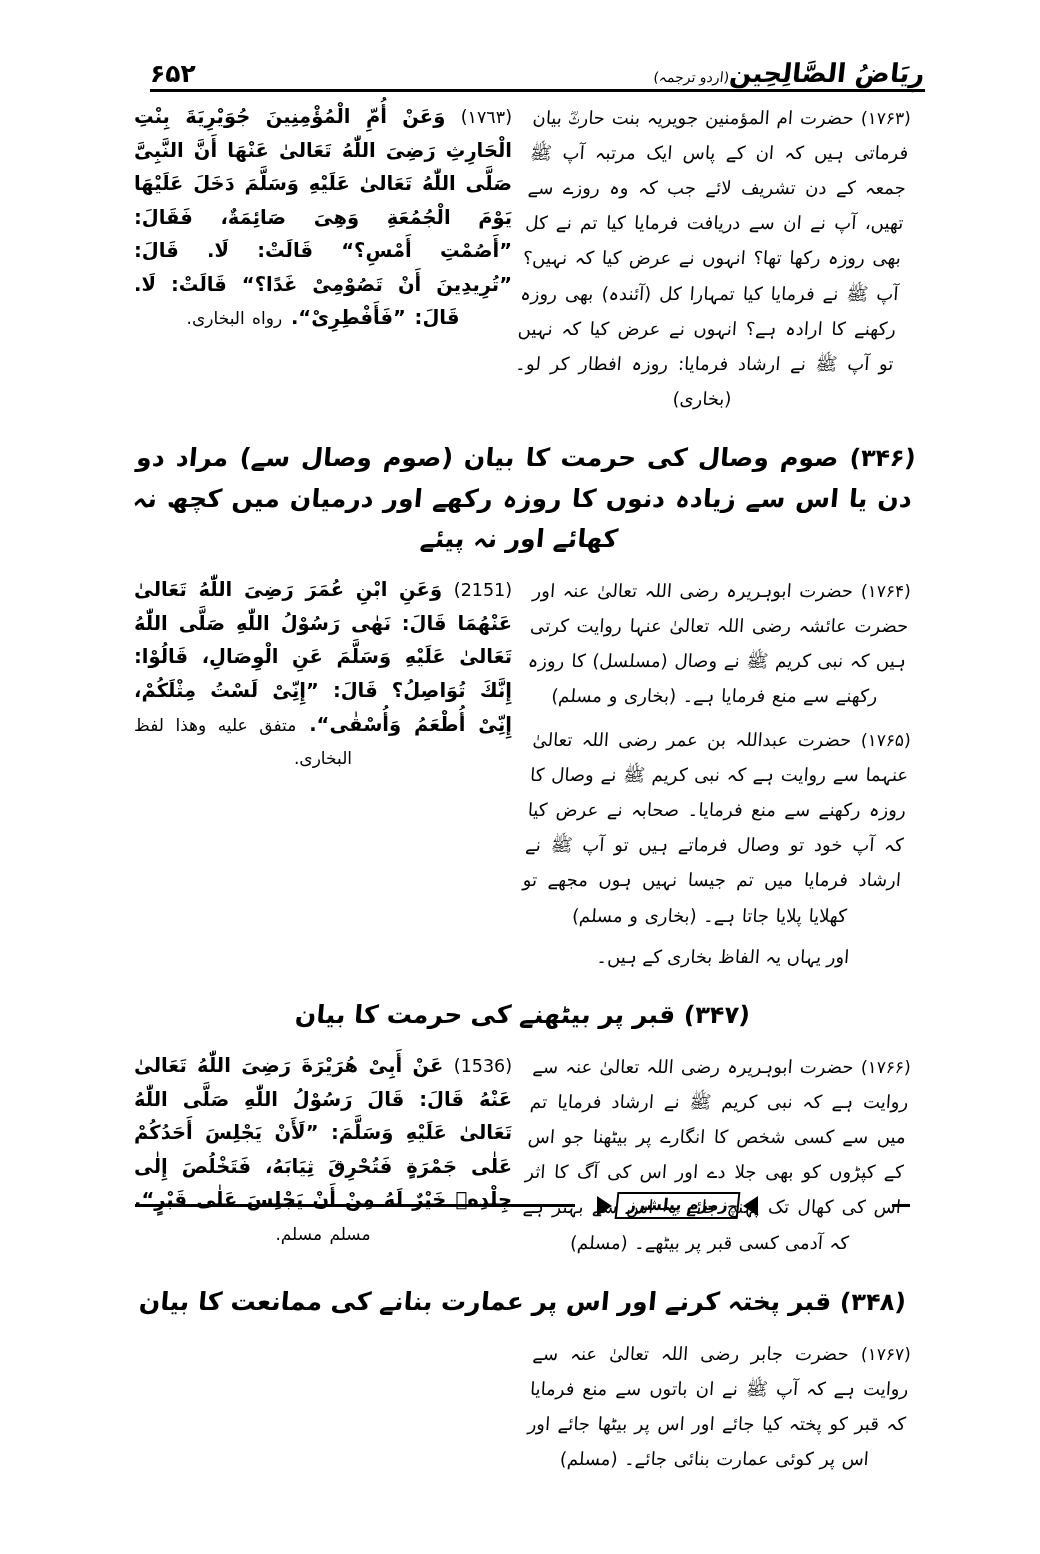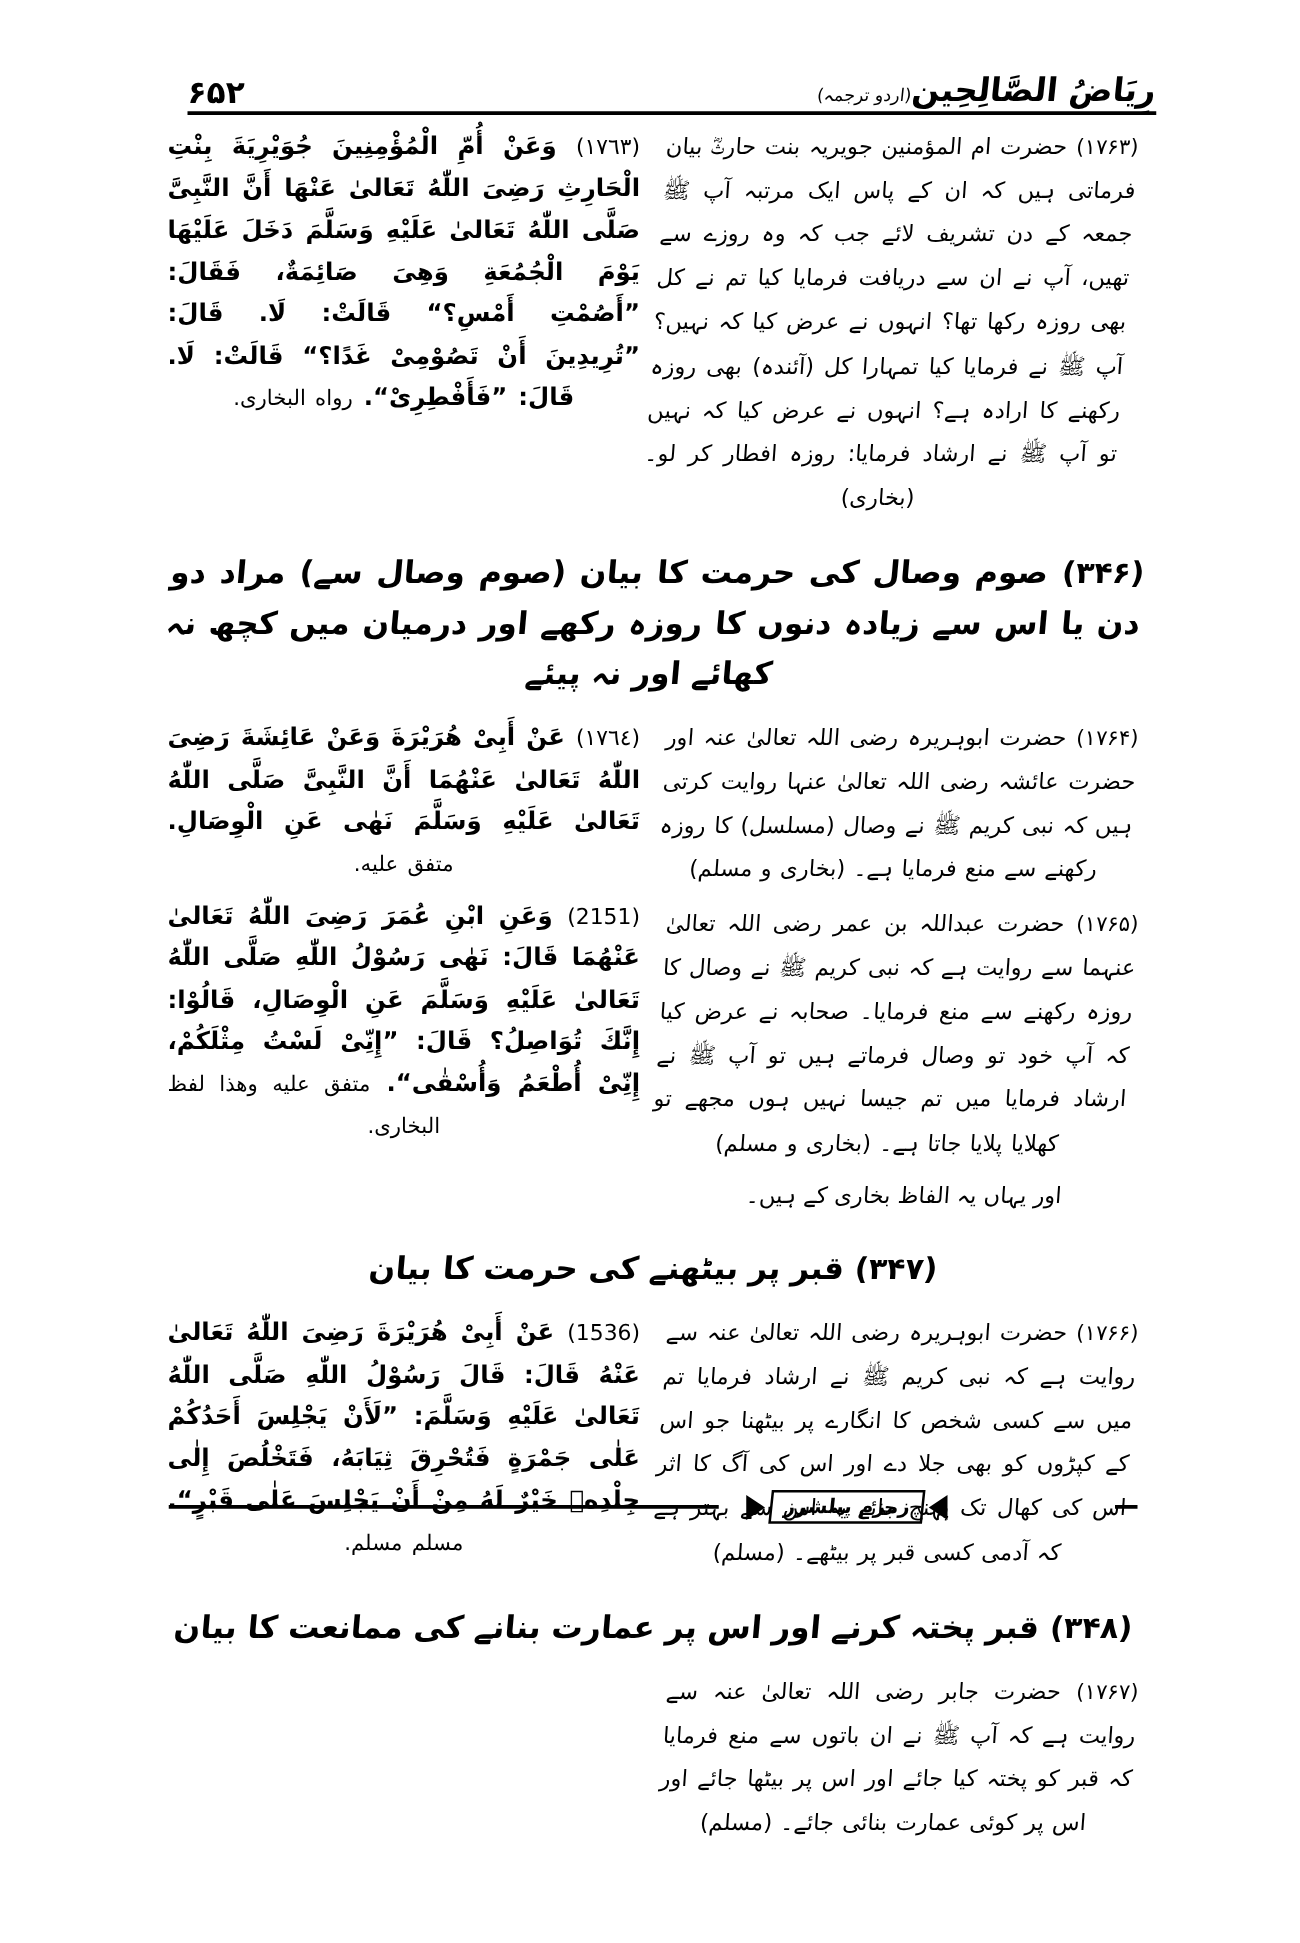--- a/index.html
+++ b/index.html
@@ -222,25 +222,20 @@
     </div>
 
     <div class="chapter">
       <span class="cnum">(۳۴۶)</span>
       <span>صوم وصال کی حرمت کا بیان (صوم وصال سے) مراد دو دن یا اس سے زیادہ دنوں کا روزہ رکھے اور درمیان میں کچھ نہ کھائے اور نہ پیئے</span>
     </div>
 
     <div class="band">
       <div class="col col-ar">
         <p class="hadith-ar">
-          <span class="num">(١٧٦٤)</span>
-          <span>عَنْ أَبِىْ هُرَيْرَةَ وَعَنْ عَائِشَةَ رَضِىَ اللّٰهُ تَعَالىٰ عَنْهُمَا أَنَّ النَّبِىَّ صَلَّى اللّٰهُ تَعَالىٰ عَلَيْهِ وَسَلَّمَ نَهٰى عَنِ الْوِصَالِ.</span>
-          <span class="src">متفق عليه.</span>
-        </p>
-        <p class="hadith-ar">
           <span class="num">(2151)</span>
           <span>وَعَنِ ابْنِ عُمَرَ رَضِىَ اللّٰهُ تَعَالىٰ عَنْهُمَا قَالَ: نَهٰى رَسُوْلُ اللّٰهِ صَلَّى اللّٰهُ تَعَالىٰ عَلَيْهِ وَسَلَّمَ عَنِ الْوِصَالِ، قَالُوْا: إِنَّكَ تُوَاصِلُ؟ قَالَ: ”إِنِّىْ لَسْتُ مِثْلَكُمْ، إِنِّىْ أُطْعَمُ وَأُسْقٰى“.</span>
           <span class="src">متفق عليه وهذا لفظ البخارى.</span>
         </p>
       </div>
       <div class="col col-ur">
         <p class="hadith-ur">
           <span class="num">(۱۷۶۴)</span>
           <span>حضرت ابوہریرہ رضی اللہ تعالیٰ عنہ اور حضرت عائشہ رضی اللہ تعالیٰ عنہا روایت کرتی ہیں کہ نبی کریم ﷺ نے وصال (مسلسل) کا روزہ رکھنے سے منع فرمایا ہے۔</span>
           <span>(بخاری و مسلم)</span>

